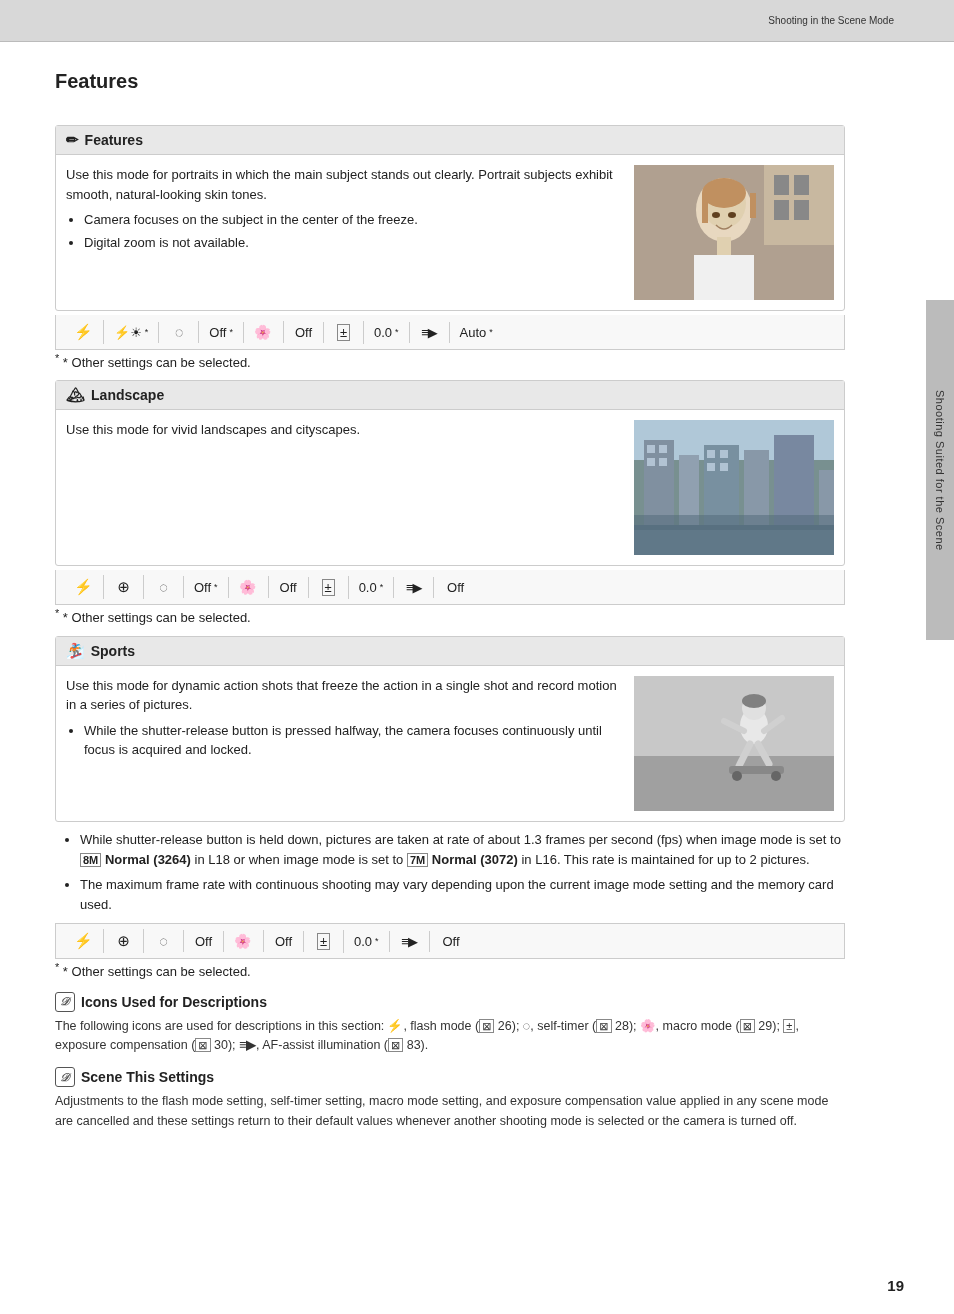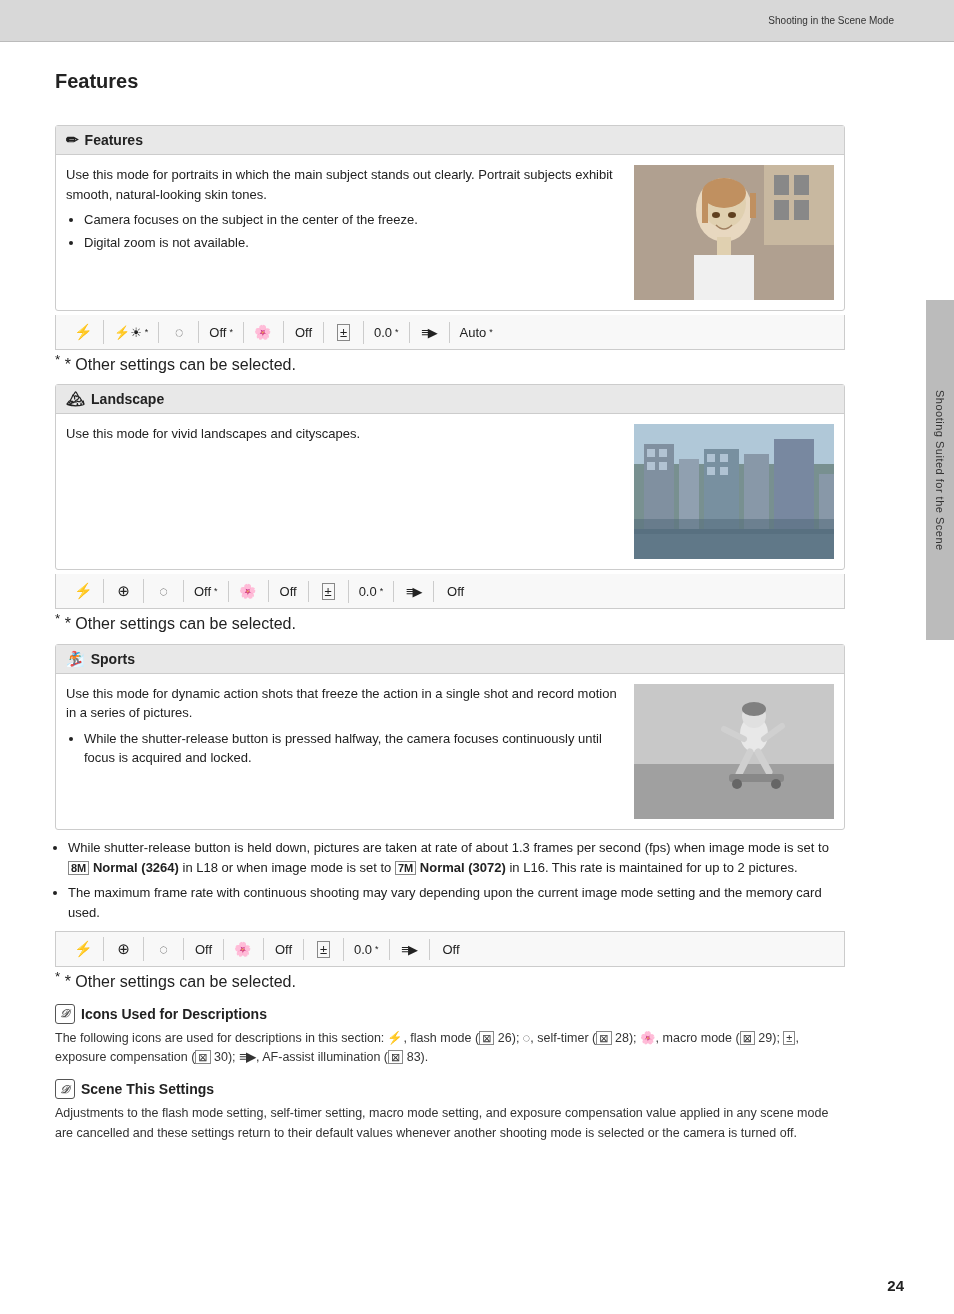--- a/index.html
+++ b/index.html
@@ -162,35 +162,35 @@
       color: #333;
     }
     .sports-notes {
       margin-top: 8px;
       padding: 0 0 0 0;
     }
     .sports-notes li {
       font-size: 13px;
       line-height: 1.55;
       margin-bottom: 5px;
-      margin-left: 13px;
+      margin-left: 25px;
     }
     .bar-cell {
       display: flex;
       align-items: center;
       justify-content: center;
       padding: 3px 10px;
       border-right: 1px solid #ccc;
       font-size: 13px;
       gap: 3px;
       min-width: 40px;
     }
     .bar-cell:last-child { border-right: none; justify-content: flex-end; }
     .note-line {
-      font-size: 16px;
+      font-size: 13px;
       margin-bottom: 10px;
       color: #222;
     }
   </style>
 </head>
 <body>
 
 <div class="page">
 
   <div class="top-header">
@@ -441,14 +441,14 @@
       <div class="info-header">
         <div class="info-icon">
             <em>𝒟</em>
           </div>
         <span>Scene This Settings</span>
       </div>
       <div class="info-body">Adjustments to the flash mode setting, self-timer setting, macro mode setting, and exposure compensation value applied in any scene mode are cancelled and these settings return to their default values whenever another shooting mode is selected or the camera is turned off.</div>
     </div>
   </div>
 
-  <div class="page-number">24</div>
+  <div class="page-number">19</div>
 </div>
 
 </body></html>

